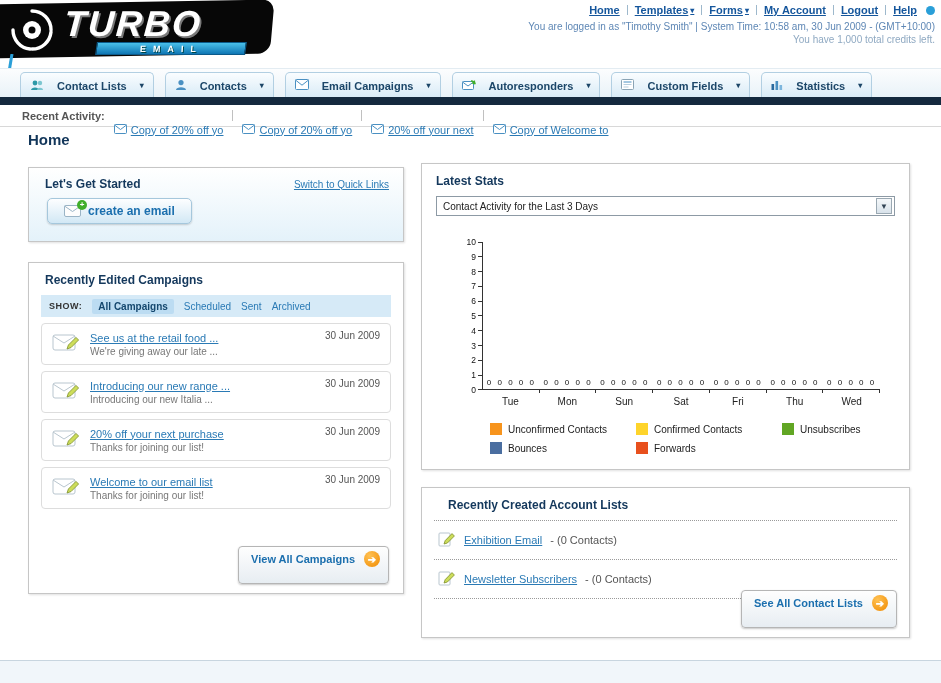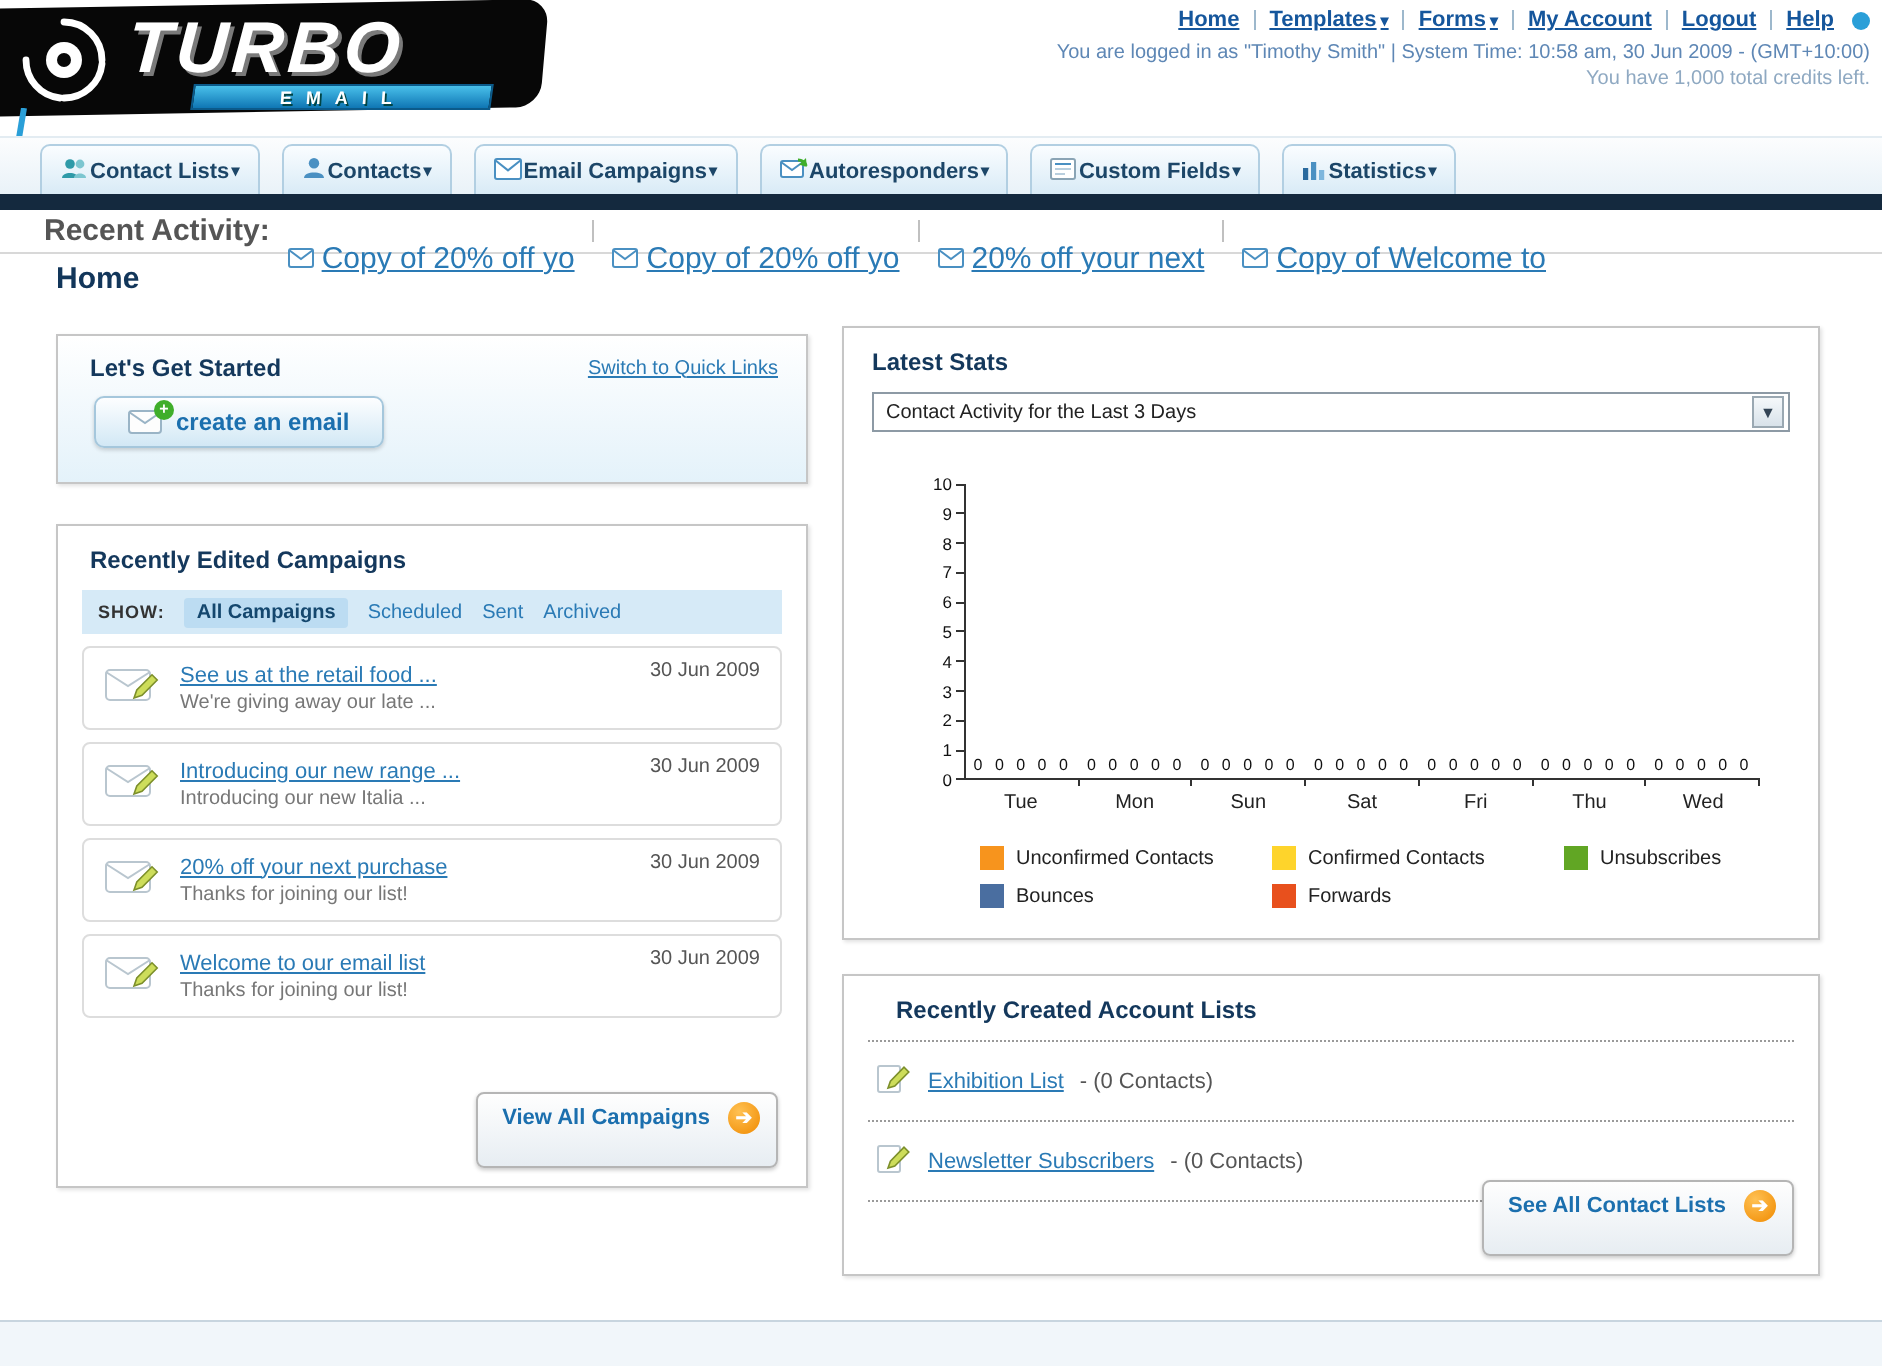--- a/index.html
+++ b/index.html
@@ -21,26 +21,26 @@
   .top-links a { color:#15569c; font-weight:bold; text-decoration:underline; display:inline-flex; align-items:center; gap:2px; }
   .vsep { width:1px; height:10px; background:#9db8cc; display:inline-block; }
   .caret { font-size:8px; color:#15569c; }
   .help-dot { width:9px; height:9px; border-radius:50%; background:#2a9fd8; display:inline-block; margin-left:2px; }
   .login-line { margin-top:5px; font-size:10px; color:#5e87b5; }
   .credits-line { margin-top:2px; font-size:10px; color:#8fa9c2; }
 
   
   .tabbar { position:absolute; top:68px; left:0; width:941px; height:29px; background:linear-gradient(#fcfdfe,#e9f2f8); border-top:1px solid #e3ecf2; }
   .tabs { display:flex; gap:11px; padding:3px 0 0 20px; height:29px; align-items:flex-end; }
-  .tab { display:flex; align-items:center; gap:1px; padding:0 9px; height:26px; background:linear-gradient(#fafdff,#d7eaf6); border:1px solid #b2cfe2; border-bottom:none; border-radius:5px 5px 0 0; font-size:11px; font-weight:bold; color:#1c4668; cursor:pointer; }
+  .tab { display:flex; align-items:center; gap:13px; padding:0 9px; height:26px; background:linear-gradient(#fafdff,#d7eaf6); border:1px solid #b2cfe2; border-bottom:none; border-radius:5px 5px 0 0; font-size:11px; font-weight:bold; color:#1c4668; cursor:pointer; }
   .tab .caret { color:#1c4668; }
   .darkbar { position:absolute; top:97px; left:0; width:941px; height:8px; background:#14293e; }
 
   
-  .activity { position:absolute; top:105px; left:0; width:941px; height:22px; background:#fff; border-bottom:1px solid #d8d8d8; display:flex; align-items:center; gap:9px; padding-left:22px; font-size:15px; }
+  .activity { position:absolute; top:105px; left:0; width:941px; height:22px; background:#fff; border-bottom:1px solid #d8d8d8; display:flex; align-items:center; gap:9px; padding-left:22px; font-size:11px; }
   .act-label { color:#555; font-weight:bold; }
   .act-item { display:inline-flex; align-items:center; gap:4px;margin-top:28px; }
   .act-item a { color:#2a7ab5; text-decoration:underline; }
   .asep { width:1px; height:11px; background:#c0c0c0; }
 
   
   .page-title { position:absolute; top:131px; left:28px; font-size:15px; font-weight:bold; color:#12365a; }
 
   .panel { position:absolute; background:#fff; border:1px solid #c6c6c6; box-shadow:1px 1px 2px rgba(0,0,0,.12); }
   .panel-title { font-size:12px; font-weight:bold; color:#14385c; }
@@ -449,21 +449,21 @@
     </div>
 </div>
 
 <div class="panel clists">
   <span class="panel-title">Recently Created Account Lists</span>
   <div class="cl-item">
     <span><svg width="18" height="18">
           <rect x="1" y="4" width="11" height="13" rx="1" fill="#fff" stroke="#b9c6cf"></rect>
           <path d="M6 15 L7.2 11.6 L14 4.6 L16.4 7 L9.4 14 Z" fill="#cddd5a" stroke="#7c8f2a" stroke-width="0.8"></path>
         </svg></span>
-    <a>Exhibition List</a>
+    <a>Exhibition Email</a>
     <span class="cl-meta">- (0 Contacts)</span>
   </div>
   <div class="cl-item">
     <span><svg width="18" height="18">
           <rect x="1" y="4" width="11" height="13" rx="1" fill="#fff" stroke="#b9c6cf"></rect>
           <path d="M6 15 L7.2 11.6 L14 4.6 L16.4 7 L9.4 14 Z" fill="#cddd5a" stroke="#7c8f2a" stroke-width="0.8"></path>
         </svg></span>
     <a>Newsletter Subscribers</a>
     <span class="cl-meta">- (0 Contacts)</span>
   </div>

